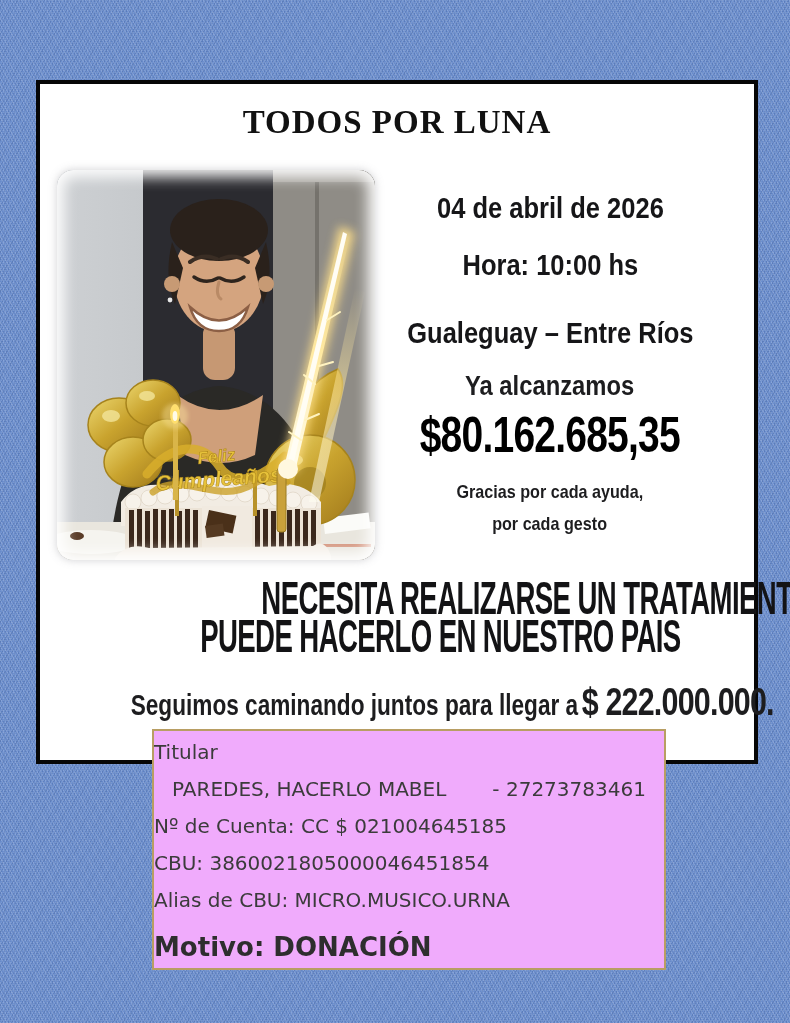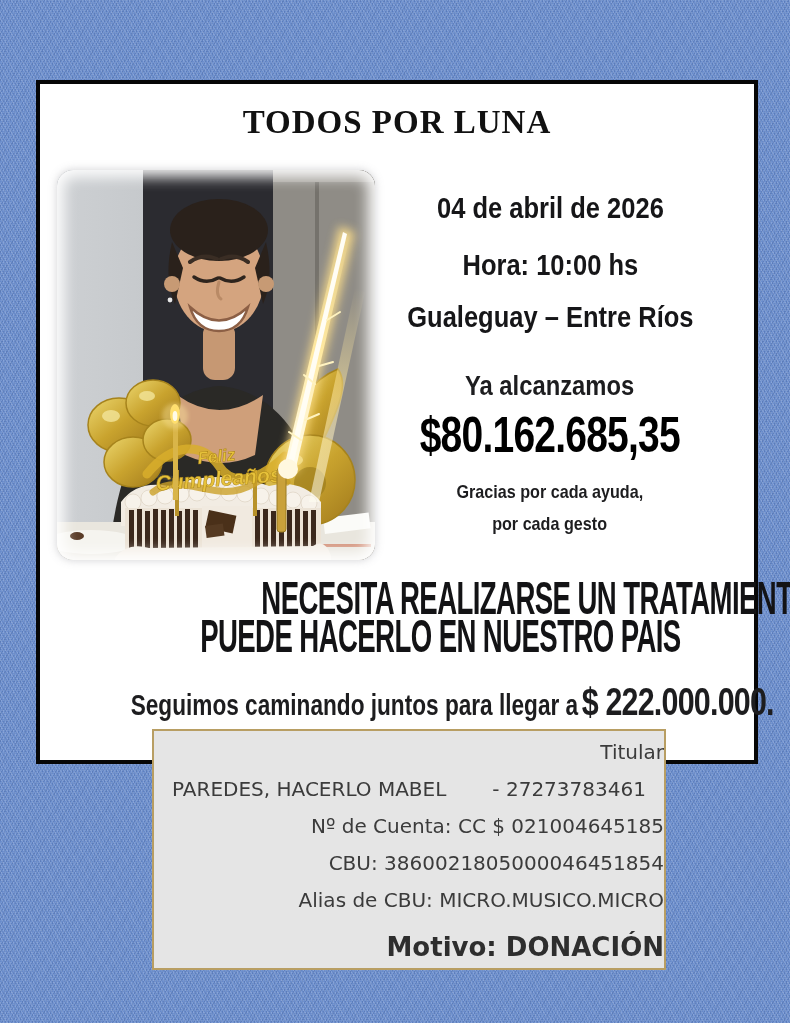--- a/index.html
+++ b/index.html
@@ -39,40 +39,40 @@
   }
   .photo svg{ display:block; width:100%; height:100%; }
   
   .info{ position:absolute; left:305px; top:84px; width:410px; height:480px; }
   .info > div{ position:absolute; left:0; width:100%; text-align:center; }
   .cx{ display:inline-block; white-space:nowrap; transform-origin:center; }
   .s85{ transform:scaleX(.85); }
   .s78{ transform:scaleX(.78); }
   .s60{ transform:scaleX(.60); }
   .ev{ font-weight:bold; font-size:30px; color:#161618; }
-  .row-date{ top:23px; }  .row-time{ top:80px; }  .row-loc{ top:132px; }
+  .row-date{ top:23px; }  .row-time{ top:80px; }  .row-loc{ top:148px; }
   .row-reached{ top:202px; font-weight:bold; font-size:28px; }
   .row-amount{ top:238px; font-weight:bold; font-size:50px; letter-spacing:-1px; color:#000000; }
   .row-thanks{ top:308px; font-weight:bold; font-size:19px; line-height:32px; }
   
   .headline{
     position:absolute; top:495px; left:0; width:100%; text-align:center;
     font-weight:bold; font-size:46px; line-height:38px; color:#131315;
   }
   .headline .cx{ letter-spacing:-1px; }
   
   .goal{ position:absolute; top:596px; left:0; width:100%; text-align:center; }
   .goal .inner{ display:inline-block; white-space:nowrap; transform:scaleX(.78); transform-origin:center; }
   .goal-prefix{ font-weight:bold; font-size:29px; }
   .goal-amount{ font-weight:bold; font-size:39px; letter-spacing:-1px; }
   
   .bank{
     position:absolute; left:112px; top:645px; width:514px; height:241px;
-    background:#e5e5e5; border:2px solid #b89e63;
-    text-align:right; color:#3b3b3b;
+    background:#f0abfc; border:2px solid #b89e63;
+    text-align:left; color:#3b3b3b;
     font-family:"DejaVu Sans", sans-serif;
   }
   .bank-line{ font-size:20px; line-height:24px; margin-bottom:13px; }
   .bank-line.first{ margin-top:9px; }
   .bank-holder{ display:flex; justify-content:center; gap:46px; }
   .bank-reason{ font-size:26px; font-weight:bold; color:#2e2e2e; margin-top:20px; }
 </style>
 </head>
 <body>
 
@@ -257,17 +257,17 @@
   </div>
 
   <div class="bank">
     <div class="bank-line first">Titular</div>
     <div class="bank-line bank-holder">
       <span>PAREDES, HACERLO MABEL</span>
       <span>-  27273783461</span>
     </div>
     <div class="bank-line">Nº de Cuenta: CC $ 021004645185</div>
     <div class="bank-line">CBU: 3860021805000046451854</div>
-    <div class="bank-line">Alias de CBU: MICRO.MUSICO.MICRO</div>
+    <div class="bank-line">Alias de CBU: MICRO.MUSICO.URNA</div>
     <div class="bank-reason">Motivo: DONACIÓN</div>
   </div>
 
 </div>
 
 </body></html>

